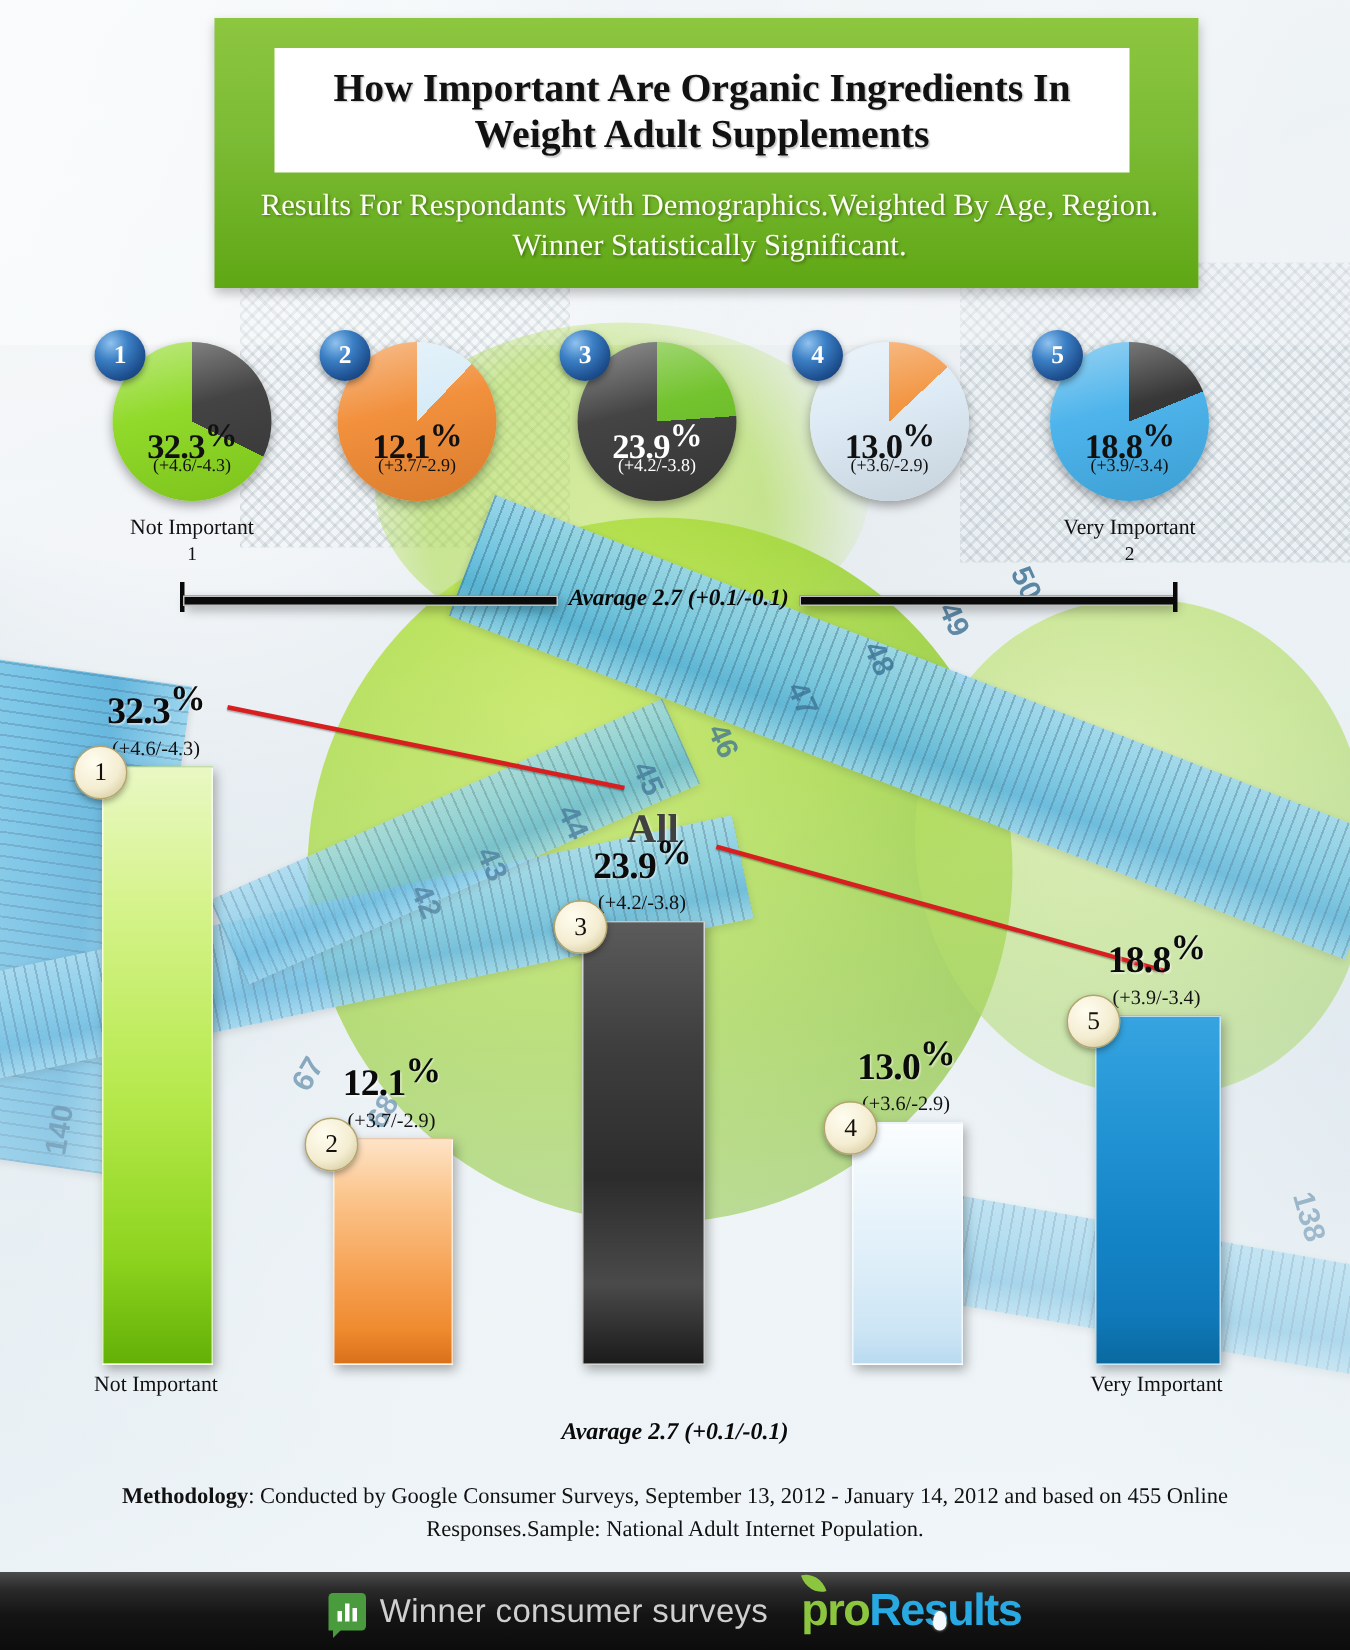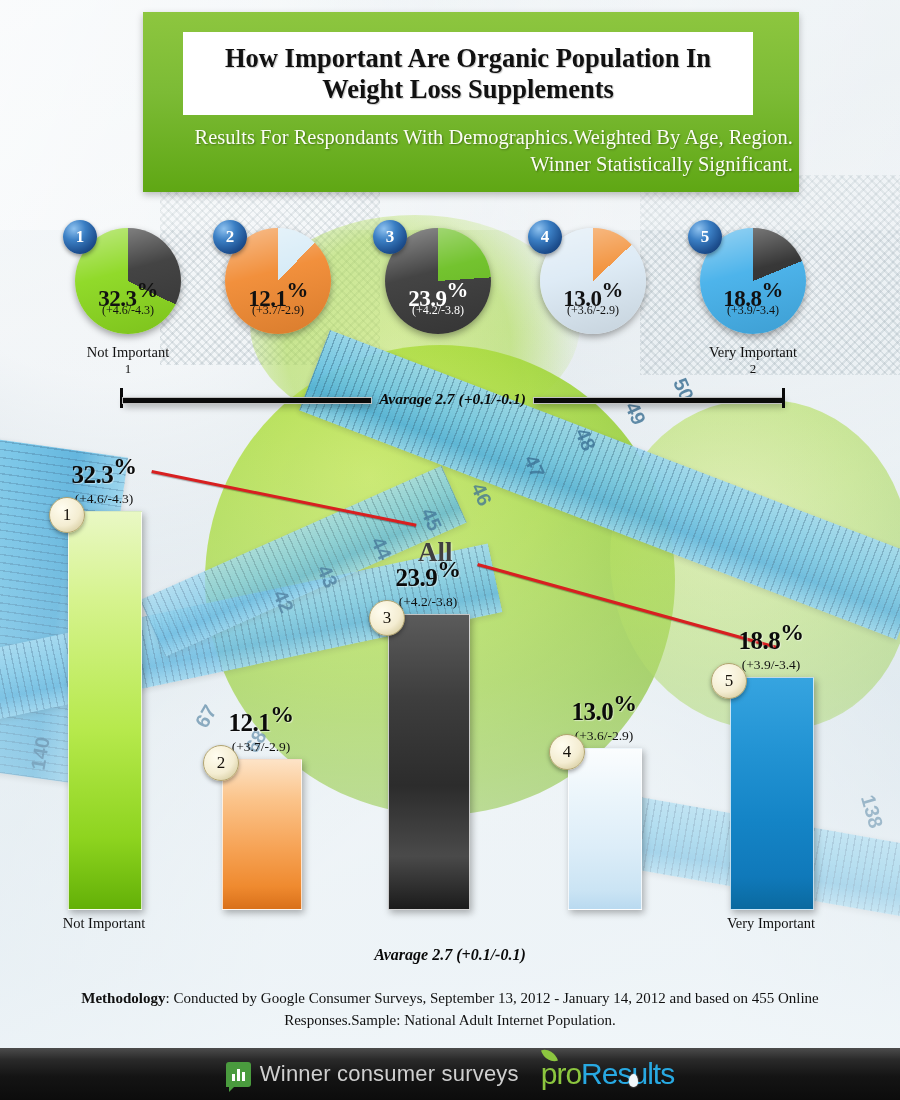--- a/index.html
+++ b/index.html
@@ -61,21 +61,21 @@
 
   
   .header{position:absolute;left:143px;top:12px;width:656px;height:180px;
     background:linear-gradient(180deg,#8dc63f 0%,#7cbb35 45%,#5fa714 100%);
     box-shadow:0 3px 7px rgba(0,0,0,.25);}
   .title-box{position:absolute;left:40px;top:20px;width:570px;height:83px;background:#fff;
     display:flex;align-items:center;justify-content:center;}
   .title-box h1{margin:0;font-size:26.5px;line-height:1.16;font-weight:700;color:#111;text-align:center;
     font-family:"Liberation Serif", serif;text-shadow:1px 1px 1px rgba(0,0,0,.22);}
   .subtitle{position:absolute;left:10px;top:112px;width:640px;color:#fbfdf4;font-size:20.5px;
-    line-height:1.32;text-align:right;padding-left:0px;text-shadow:1px 1px 2px rgba(0,0,0,.35);}
+    line-height:1.32;text-align:center;padding-left:0px;text-shadow:1px 1px 2px rgba(0,0,0,.35);}
 
   
   .pie-wrap{position:absolute;}
   .pie{position:relative;width:106px;height:106px;border-radius:50%;box-shadow:0 3px 7px rgba(0,0,0,.35);}
   .pie .gloss{position:absolute;inset:0;border-radius:50%;
     background:linear-gradient(165deg, rgba(255,255,255,.45) 0%, rgba(255,255,255,.05) 42%, rgba(0,0,0,.10) 100%);
     pointer-events:none;}
   .pie .pval{position:absolute;left:0;right:0;top:52px;text-align:center;font-weight:700;font-size:23px;
     letter-spacing:-.5px;line-height:1;}
   .pie .pval sup{font-size:.95em;}
@@ -133,21 +133,21 @@
   .gcs{display:flex;align-items:center;gap:9px;}
   .gcs-icon{width:25px;height:25px;background:#4a9b3e;border-radius:3px 3px 3px 0;position:relative;
     display:flex;align-items:flex-end;justify-content:center;gap:2px;padding-bottom:6px;box-sizing:border-box;}
   .gcs-icon i{display:block;width:3px;background:#fff;}
   .gcs-icon i:nth-child(1){height:7px;}
   .gcs-icon i:nth-child(2){height:12px;}
   .gcs-icon i:nth-child(3){height:9px;}
   .gcs-icon:after{content:"";position:absolute;left:3px;bottom:-5px;border-left:6px solid #4a9b3e;
     border-bottom:6px solid transparent;}
   .gcs-text{color:#cfcfcf;font-size:22px;font-family:"Liberation Sans",sans-serif;letter-spacing:.2px;}
-  .pa{display:flex;align-items:flex-end;font-family:"Liberation Sans",sans-serif;font-weight:400;
+  .pa{display:flex;align-items:flex-end;font-family:"Liberation Sans",sans-serif;font-weight:700;
     font-size:30px;letter-spacing:-1px;position:relative;}
   .pa .g{color:#8cc63f;}
   .pa .b{color:#28a9e2;}
   .pa .leaf{position:absolute;left:2px;top:-9px;width:13px;height:15px;
     background:#8cc63f;border-radius:0 100% 0 100%;transform:rotate(-18deg);}
   .pa .drop{position:absolute;left:88px;top:17px;width:9px;height:13px;background:#f2f8fb;
     border-radius:50% 50% 50% 50%/62% 62% 38% 38%;box-shadow:0 0 2px rgba(255,255,255,.7);}
 </style>
 </head>
 <body>
@@ -177,21 +177,21 @@
   <div class="tapenum" style="left:272px;top:590px;transform:rotate(66deg);">42</div>
   <div class="tapenum" style="left:195px;top:705px;transform:rotate(-60deg);">67</div>
   <div class="tapenum" style="left:245px;top:730px;transform:rotate(-60deg);">68</div>
   <div class="tapenum" style="left:742px;top:790px;transform:rotate(74deg);">140</div>
   <div class="tapenum" style="left:855px;top:800px;transform:rotate(74deg);">138</div>
   <div class="haze"></div>
   <div class="sheen"></div>
 
   <div class="header">
     <div class="title-box">
-      <h1>How Important Are Organic Population In Weight Loss Supplements</h1>
+      <h1>How Important Are Organic Ingredients In Weight Adult Supplements</h1>
     </div>
     <div class="subtitle">Results For Respondants With Demographics.Weighted By Age, Region. Winner Statistically Significant.</div>
   </div>
 
   <div id="pies">
       <div class="pie-wrap" style="left: 75px; top: 228px;">
         <div class="pie" style="background: conic-gradient(rgb(58, 58, 58) 0deg, rgb(58, 58, 58) 116.28deg, rgb(139, 216, 31) 116.28deg, rgb(139, 216, 31) 360deg);">
           <div class="gloss"></div>
           <div class="pval" style="color: rgb(17, 17, 17);">32.3<sup>%</sup></div>
           <div class="pci" style="color: rgb(17, 17, 17);">(+4.6/-4.3)</div>

